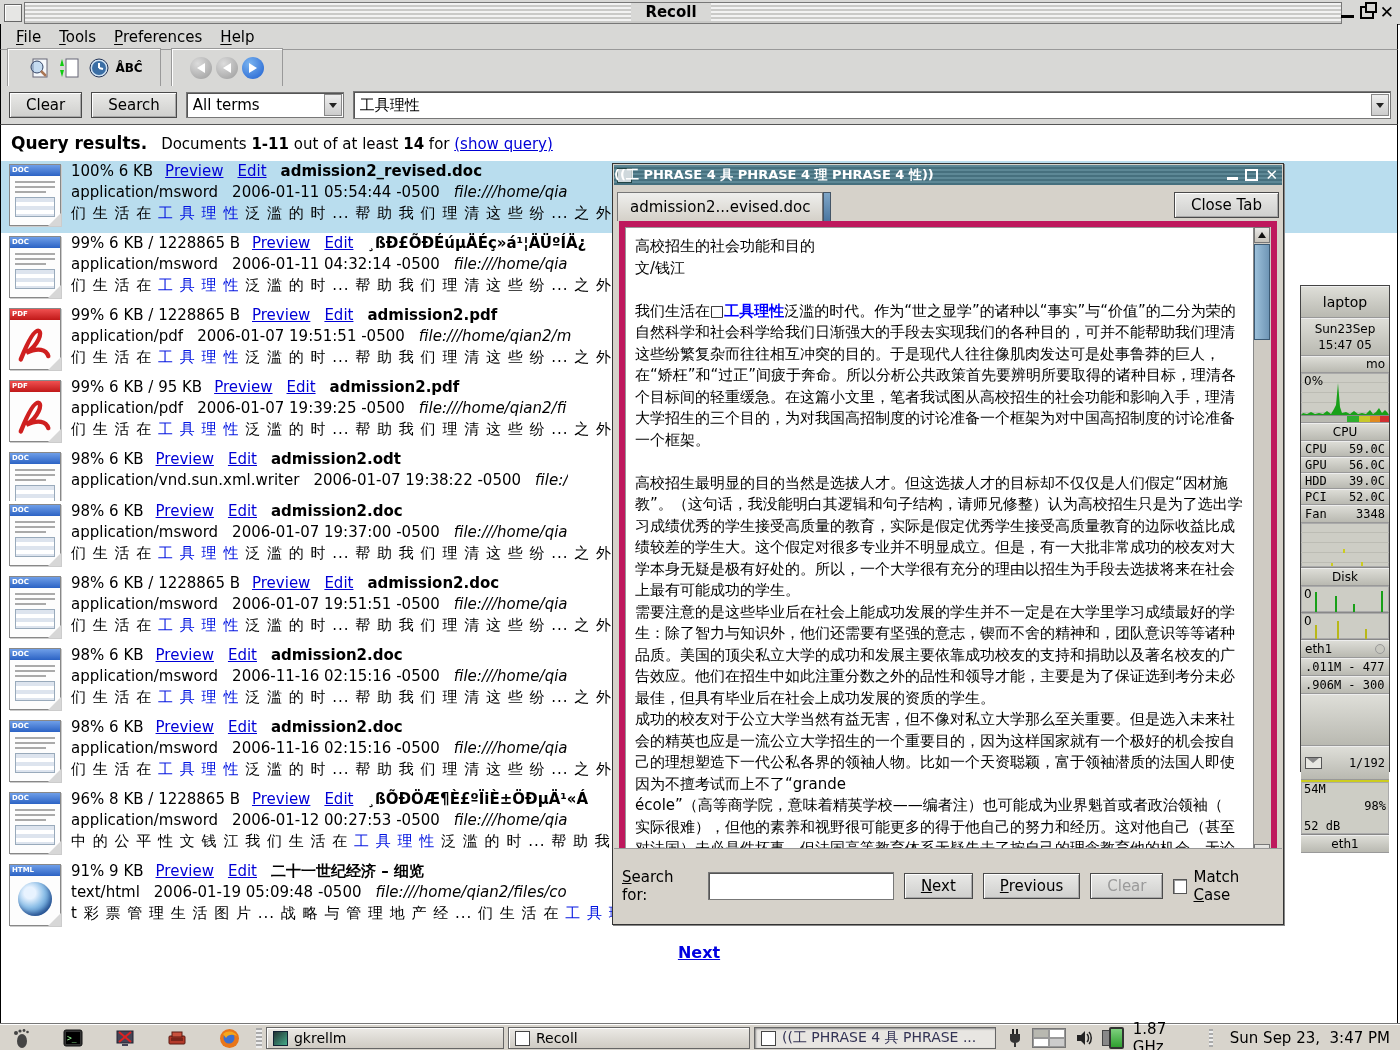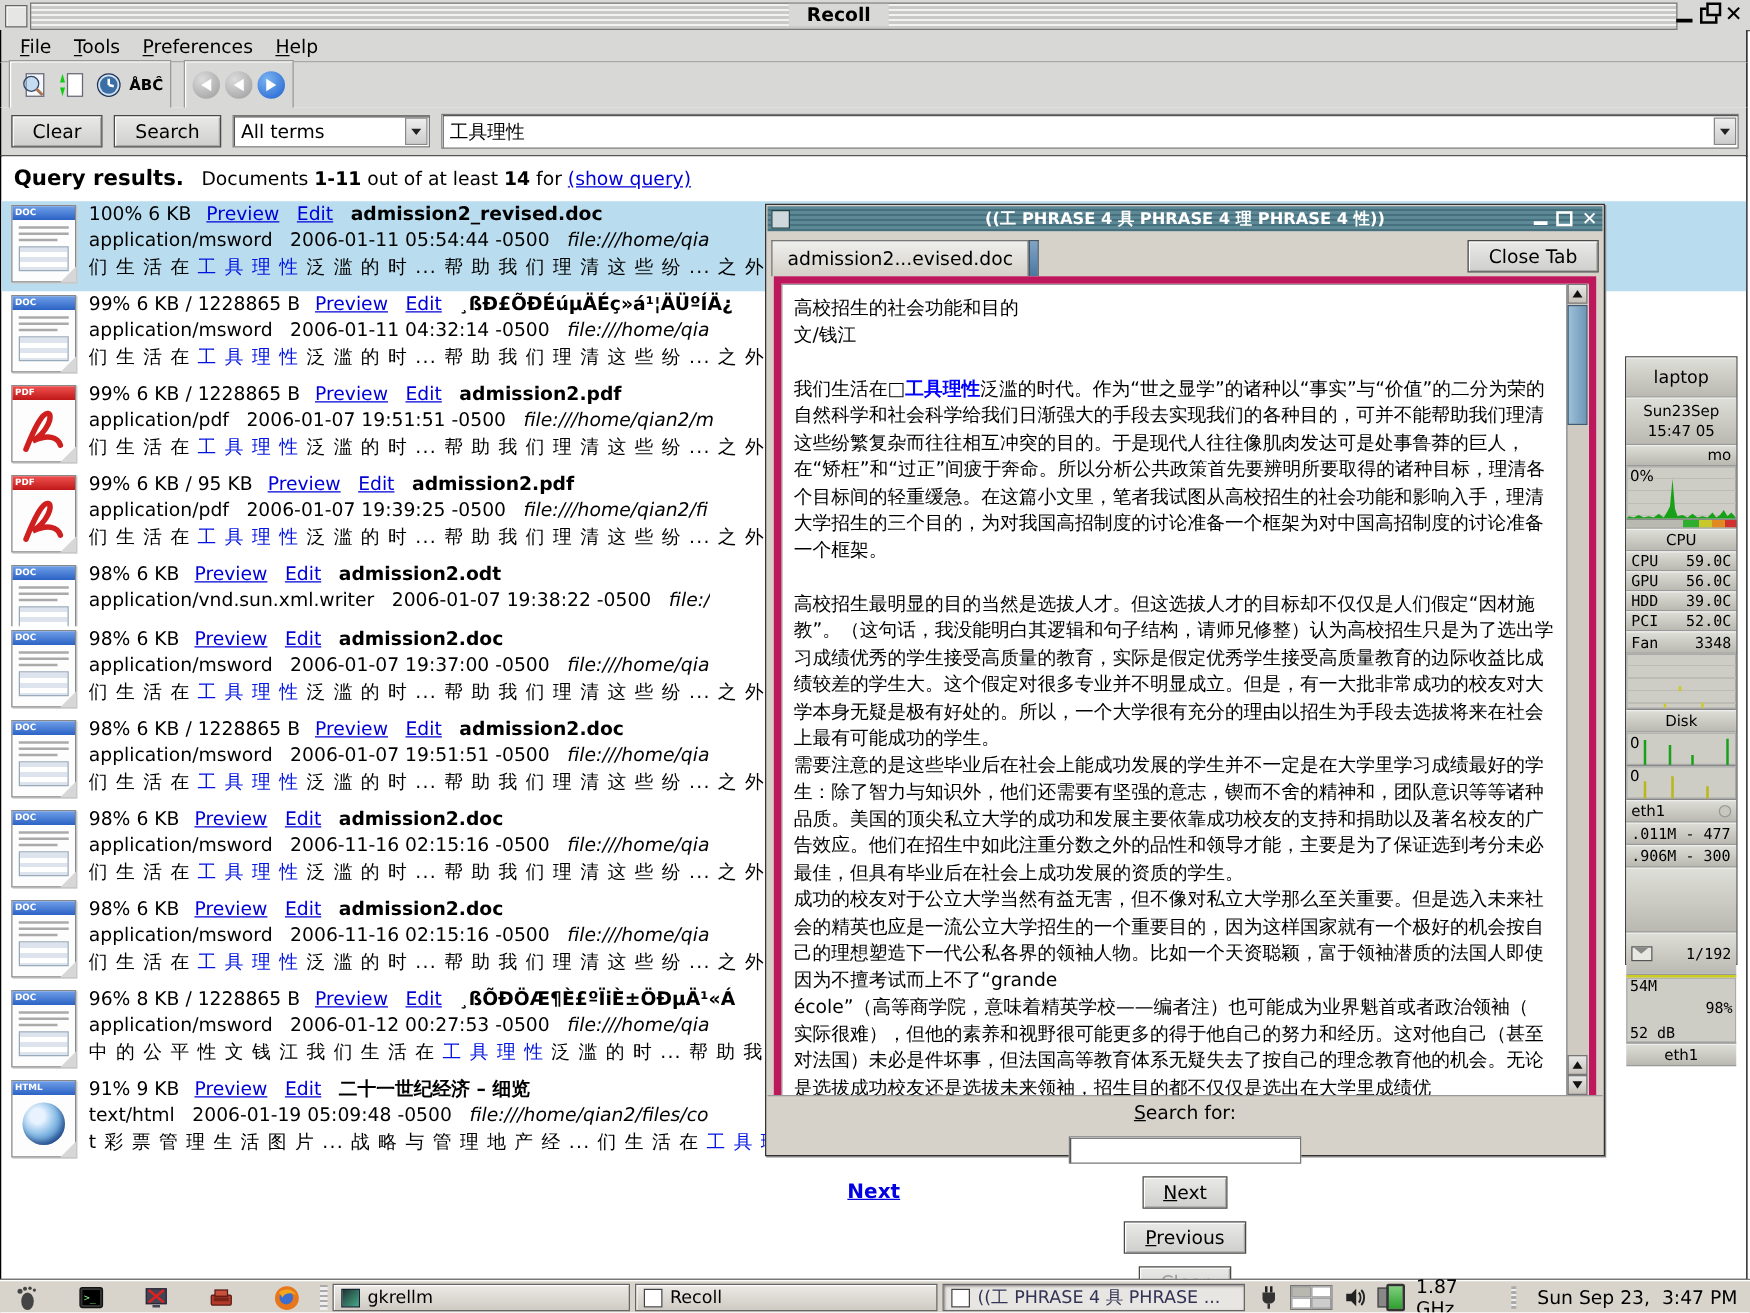--- a/index.html
+++ b/index.html
@@ -24,21 +24,21 @@
 
   .menubar{position:absolute;left:0;top:24px;width:1398px;height:26px;background:#d8d8d6;
     border-left:1px solid #000;border-right:1px solid #000;border-bottom:1px solid #999;
     display:flex;align-items:center;font-size:15px;padding-left:6px;box-sizing:border-box;}
   .menu-item{padding:2px 9px;}
   .menu-item u{text-underline-offset:2px;}
 
   .toolbar{position:absolute;left:0;top:50px;width:1398px;height:36px;background:#d8d8d6;
     border-left:1px solid #000;border-right:1px solid #000;display:flex;align-items:center;gap:10px;padding-left:6px;box-sizing:border-box;}
   .tgroup{display:flex;align-items:center;gap:4px;border:1px solid #999;box-shadow:1px 1px 0 #fff inset;
-    padding:2px 6px;height:40px;box-sizing:border-box;background:#d8d8d6;}
+    padding:2px 18px;height:40px;box-sizing:border-box;background:#d8d8d6;}
   .tbtn{width:26px;height:24px;display:flex;align-items:center;justify-content:center;}
   .abc{font-size:12px;font-weight:bold;letter-spacing:0;}
   .navbtn{width:22px;height:22px;border-radius:50%;display:flex;align-items:center;justify-content:center;}
   .nav-gray{background:radial-gradient(circle at 35% 30%,#dcdcdc,#9a9a9a);}
   .nav-blue{background:radial-gradient(circle at 35% 30%,#7ab4f0,#1e5fd0);}
   .arrow-l{width:0;height:0;border-style:solid;border-width:5px 8px 5px 0;border-color:transparent #fff transparent transparent;}
   .arrow-r{width:0;height:0;border-style:solid;border-width:5px 0 5px 8px;border-color:transparent transparent transparent #fff;}
 
   .searchrow{position:absolute;left:0;top:86px;width:1398px;height:38px;background:#d8d8d6;
     border-left:1px solid #000;border-right:1px solid #000;display:flex;align-items:center;gap:9px;padding-left:8px;box-sizing:border-box;}
@@ -92,21 +92,21 @@
   .hlterm{color:#0013e0;}
   .next-link{display:block;text-align:center;margin-top:10px;font-weight:bold;font-size:16px;
     color:#0000e0;text-decoration:underline;}
 
   
   .pwin{position:absolute;left:612px;top:163px;width:672px;height:762px;background:#d6d2ca;
     border:1px solid #333;box-shadow:1px 1px 0 #888;box-sizing:border-box;z-index:5;}
   .ptitle{position:absolute;left:1px;top:1px;right:1px;height:20px;
     background:repeating-linear-gradient(180deg,#5d8896 0 2px,#46707e 2px 4px);
     display:flex;align-items:center;}
-  .ptitle .txt{position:absolute;left:0;right:0;text-align:center;color:#fff;font-weight:bold;font-size:13px;}
+  .ptitle .txt{position:absolute;left:0;right:0;color:#fff;font-weight:bold;font-size:13px;}
   .ptb-left{position:absolute;left:3px;top:3px;width:13px;height:13px;background:#cfd8dc;border:1px solid #244;}
   .pcontrols{position:absolute;right:4px;top:0;height:20px;display:flex;align-items:center;gap:7px;z-index:2;}
   .pg-min{width:11px;height:3px;background:#fff;margin-top:7px;}
   .pg-max{width:9px;height:8px;border:2px solid #fff;}
   .pg-close{color:#fff;font-weight:bold;font-size:15px;line-height:18px;}
   .ptabs{position:absolute;left:4px;top:25px;right:4px;height:32px;display:flex;align-items:flex-end;}
   .ptab{height:28px;background:linear-gradient(#efefed,#d4d0c8);border:1px solid #777;border-bottom:none;
     font-size:15px;display:flex;align-items:center;padding:0 12px;}
   .ptab-bar{width:6px;height:28px;background:linear-gradient(#7fa6c8,#4a76a0);border:1px solid #456;border-bottom:none;}
   .closetab{margin-left:auto;margin-bottom:3px;}
@@ -120,21 +120,21 @@
   .sc-btn{position:absolute;left:0;width:16px;height:16px;background:linear-gradient(#e8e8e6,#c6c2ba);
     border:1px solid #777;box-sizing:border-box;display:flex;align-items:center;justify-content:center;}
   .sc-up{top:0;}
   .sc-up2{bottom:16px;}
   .sc-down{bottom:0;}
   .tri-u{width:0;height:0;border-style:solid;border-width:0 4px 6px 4px;border-color:transparent transparent #111 transparent;}
   .tri-d{width:0;height:0;border-style:solid;border-width:6px 4px 0 4px;border-color:#111 transparent transparent transparent;}
   .sc-thumb{position:absolute;left:0;top:17px;width:16px;height:96px;
     background:linear-gradient(90deg,#9cc0da,#6f96b6);border:1px solid #3c5a74;box-sizing:border-box;}
   .pfind{position:absolute;left:1px;right:1px;bottom:1px;height:38px;display:flex;align-items:center;
-    gap:10px;padding:4px 8px;font-size:15px;background:#d6d2ca;border-top:1px solid #999;flex-direction:column;}
+    gap:10px;padding:18px 8px;font-size:15px;background:#d6d2ca;border-top:1px solid #999;}
   .pfind input{width:180px;height:24px;border:1px solid #777;box-shadow:inset 1px 1px 0 #555;
     font-size:15px;font-family:"DejaVu Sans",sans-serif;outline:none;}
   .btn.disabled{color:#9a9a9a;}
   .chk{width:13px;height:13px;background:#fff;border:1px solid #555;box-shadow:inset 1px 1px 0 #999;}
   .matchwrap{display:flex;align-items:center;gap:6px;}
 
   
   .gk{position:absolute;left:1300px;top:285px;width:90px;height:487px;z-index:4;
     border:1px solid #444;background:linear-gradient(180deg,#d9d9d3,#bdbdb5);
     font-size:12px;box-sizing:border-box;}

